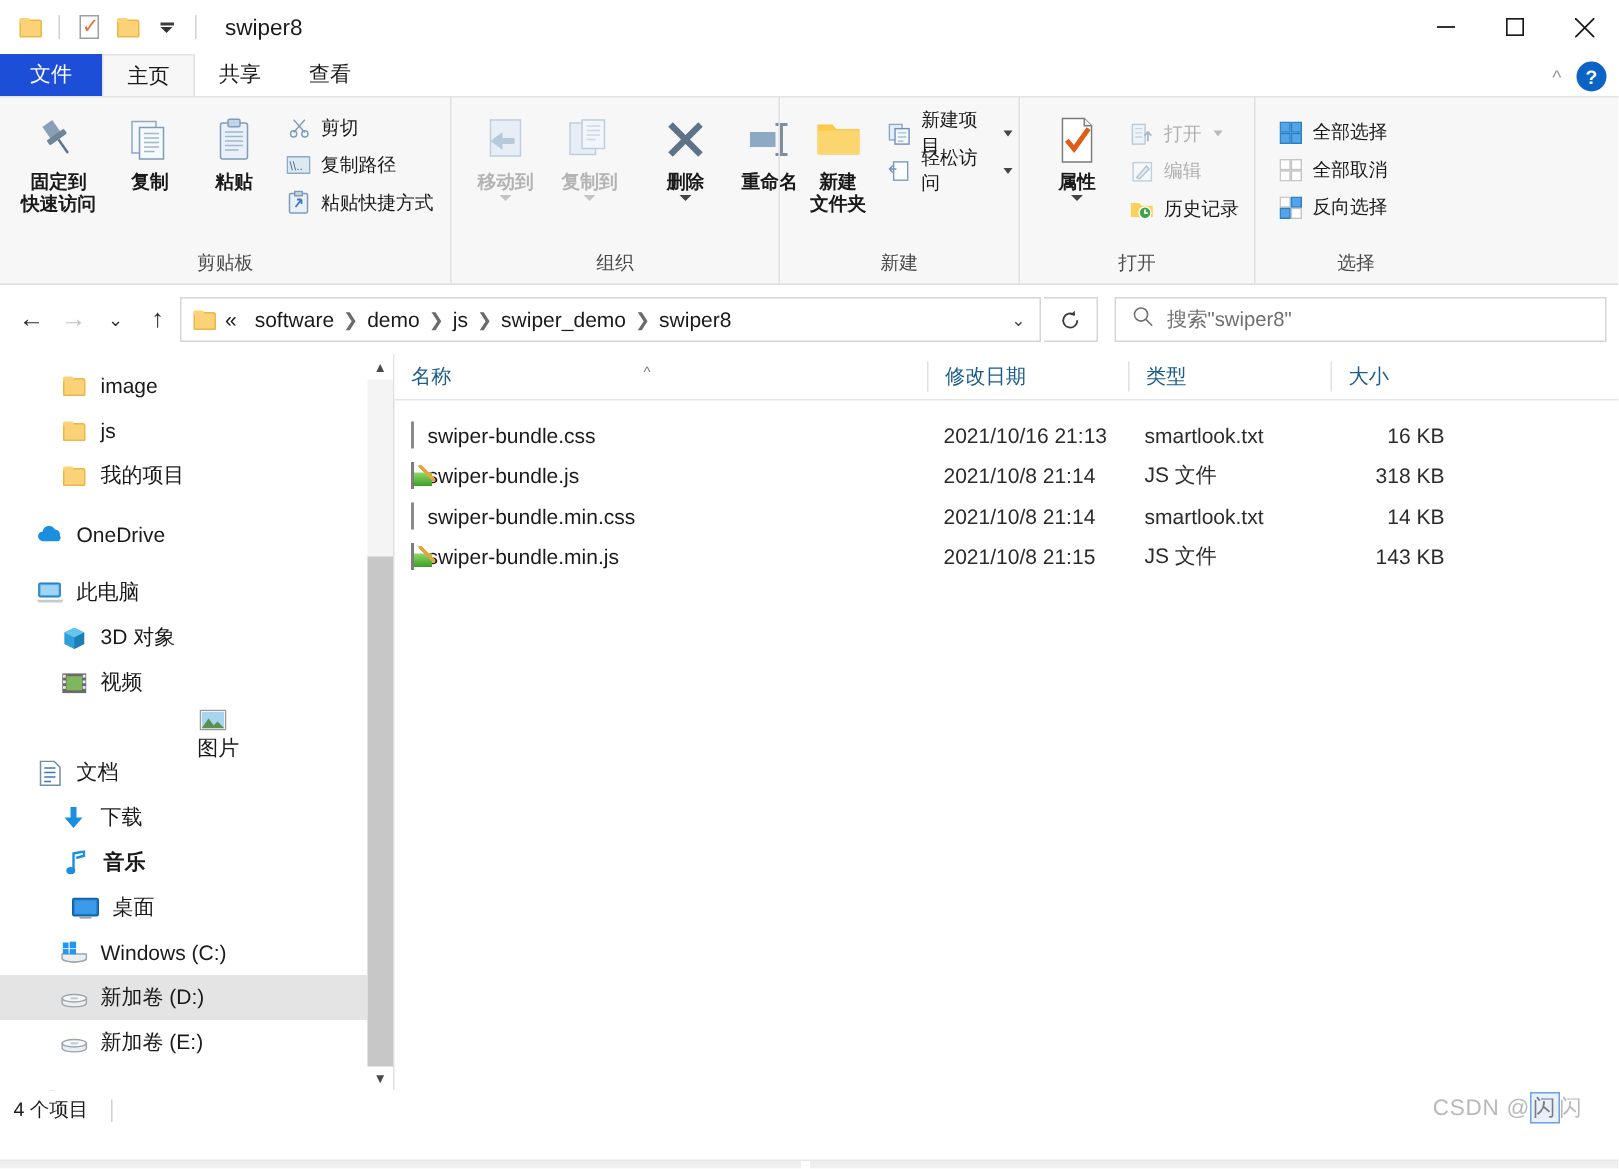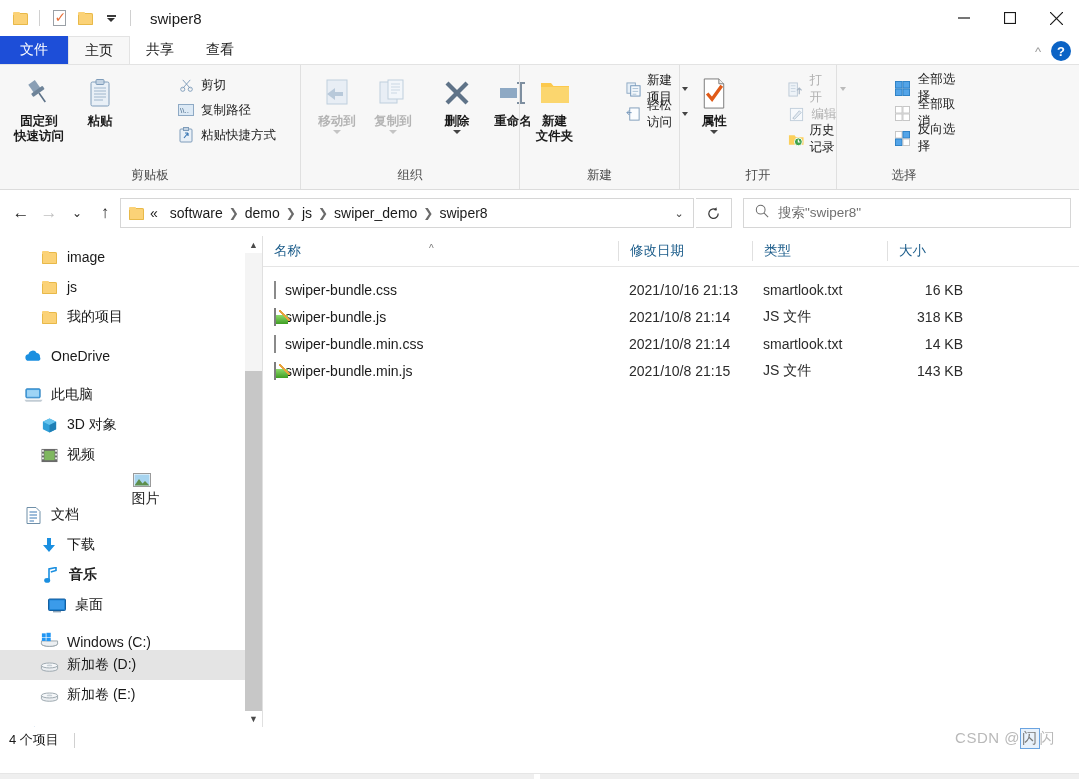--- a/index.html
+++ b/index.html
@@ -67,21 +67,21 @@
   .rgroup-label { height:22px; font-size:12.5px; color:#4a4a4a; display:flex; align-items:flex-start; justify-content:center; }
   .rgroup + .rgroup { border-left:1px solid #e0e0e0; }
 
   .big-btn {
     width:56px; display:flex; flex-direction:column; align-items:center;
     font-size:12.5px; color:#1a1a1a; line-height:15px; text-align:center;font-weight:bold;
   }
   .big-btn .glyph { height:42px; display:flex; align-items:center; justify-content:center; }
   .big-btn.dis { color:#b4b4b4; }
   .small-col { display:flex; flex-direction:column; gap:3px; padding-top:2px; }
-  .small-btn { display:flex; align-items:center; gap:6px; font-size:12.5px; color:#1a1a1a; height:22px; padding-right:4px;margin-left:43px;}
+  .small-btn { display:flex; align-items:center; gap:6px; font-size:12.5px; color:#1a1a1a; height:22px; padding-right:4px;}
   .small-btn .sglyph { width:18px; height:18px; display:flex; align-items:center; justify-content:center; }
   .small-btn.dis { color:#b0b0b0; }
   .tri { width:0;height:0;border-left:3.5px solid transparent;border-right:3.5px solid transparent;border-top:4px solid #444; margin-left:2px;}
   .tri.dis { border-top-color:#bbb; }
   .tri-ctr { width:0;height:0;border-left:4px solid transparent;border-right:4px solid transparent;border-top:4px solid #444; margin:1px auto 0;}
 
   
   .addrbar { height:46px; display:flex; align-items:center; padding:0 8px; background:#fff; gap:2px;}
   .nav-btn { width:26px;height:30px;display:flex;align-items:center;justify-content:center;font-size:17px;color:#2b2b2b;}
   .nav-btn.dim { color:#c0c0c0; }
@@ -216,20 +216,36 @@
               <svg width="34" height="34" viewBox="0 0 34 34">
                 <g transform="rotate(-35 17 17)">
                   <rect x="13" y="4" width="8" height="11" fill="#8a9fb5"></rect>
                   <rect x="10" y="13" width="14" height="4" rx="1" fill="#6f8499"></rect>
                   <rect x="16.2" y="17" width="1.6" height="11" fill="#5d7288"></rect>
                 </g>
               </svg>
             </span>
             <span>固定到</span>
             <span>快速访问</span>
+          </div>
+          <div class="big-btn">
+            <span class="glyph">
+              <svg width="32" height="32" viewBox="0 0 32 32">
+                <rect x="4" y="4" width="16" height="21" fill="#f4f8fc" stroke="#8ea9c4"></rect>
+                <rect x="9" y="8" width="16" height="21" fill="#f7fafd" stroke="#7e9cba"></rect>
+                <g stroke="#9fb6cc" stroke-width="1">
+                  <line x1="12" y1="12" x2="22" y2="12"></line>
+                    <line x1="12" y1="15" x2="22" y2="15"></line>
+                  <line x1="12" y1="18" x2="22" y2="18"></line>
+                    <line x1="12" y1="21" x2="22" y2="21"></line>
+                  <line x1="12" y1="24" x2="19" y2="24"></line>
+                </g>
+              </svg>
+            </span>
+            <span>复制</span>
           </div>
           <div class="big-btn">
             <span class="glyph">
               <svg width="32" height="32" viewBox="0 0 32 32">
                 <rect x="7" y="5" width="18" height="24" rx="1.5" fill="#e9f0f7" stroke="#7e9cba"></rect>
                 <rect x="12" y="2.5" width="8" height="5" rx="1" fill="#c3d3e3" stroke="#7e9cba"></rect>
                 <g stroke="#9fb6cc" stroke-width="1">
                   <line x1="10" y1="11" x2="22" y2="11"></line>
                     <line x1="10" y1="14" x2="22" y2="14"></line>
                   <line x1="10" y1="17" x2="22" y2="17"></line>
@@ -630,21 +646,21 @@
       <div class="nav-item" style="padding-left:46px;">
         <span class="nav-ico">
           <svg width="18" height="15" viewBox="0 0 18 15">
             <rect x="0.5" y="1" width="17" height="11.5" rx="1" fill="#1a7fd0" stroke="#145fa0"></rect>
             <rect x="1.8" y="2.3" width="14.4" height="8.9" fill="#3b9bea"></rect>
             <rect x="5" y="13" width="8" height="1.4" fill="#8fa5b8"></rect>
           </svg>
         </span>
         <span class="nav-label">桌面</span>
       </div>
-      <div class="nav-item" style="padding-left:38px;align-items:flex-end;">
+      <div class="nav-item" style="padding-left:38px;">
         <span class="nav-ico">
           <svg width="19" height="16" viewBox="0 0 20 16">
             <ellipse cx="10" cy="12" rx="8.5" ry="2.7" fill="#d7dde2" stroke="#9aa5ad"></ellipse>
             <path d="M1.5 9 h17 v3 a8.5 2.7 0 0 1 -17 0 Z" fill="#eceff2" stroke="#9aa5ad"></path>
             <g fill="#2196f3">
               <rect x="2" y="1" width="4" height="4"></rect>
                 <rect x="6.8" y="0.4" width="4.5" height="4.6"></rect>
               <rect x="2" y="5.6" width="4" height="3.4"></rect>
                 <rect x="6.8" y="5.6" width="4.5" height="3.6"></rect>
             </g>

